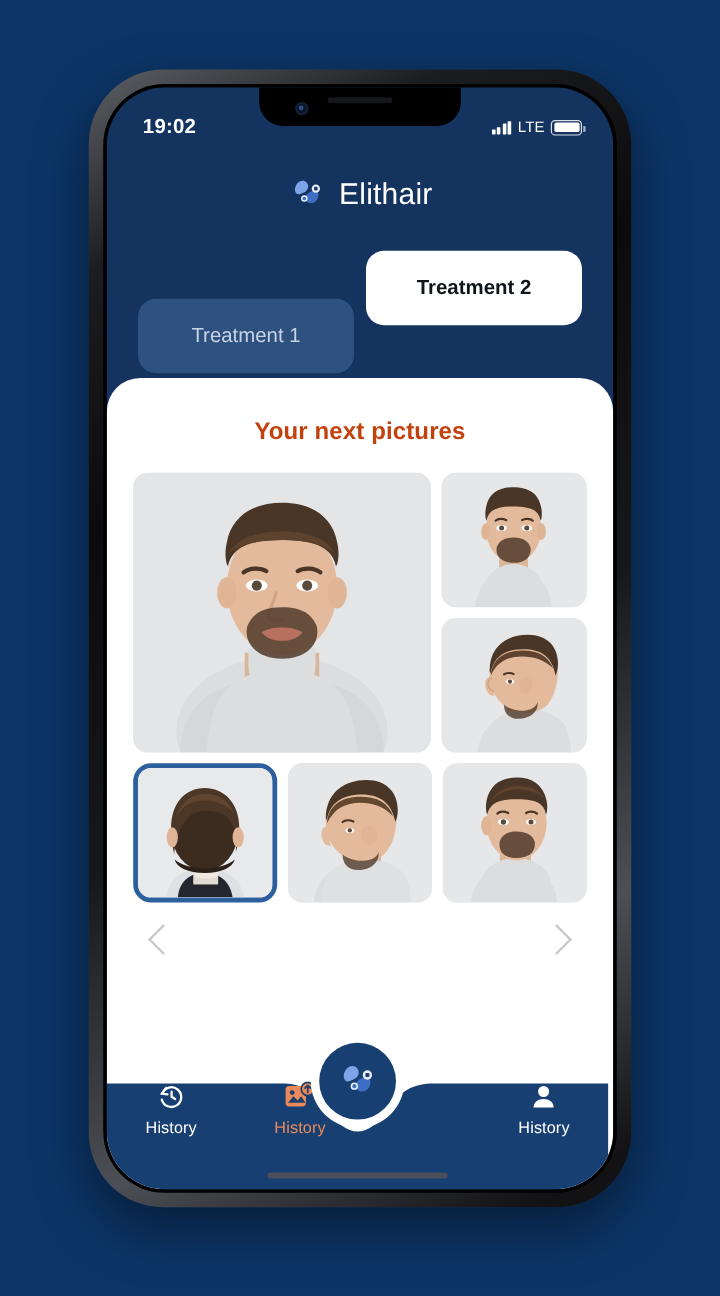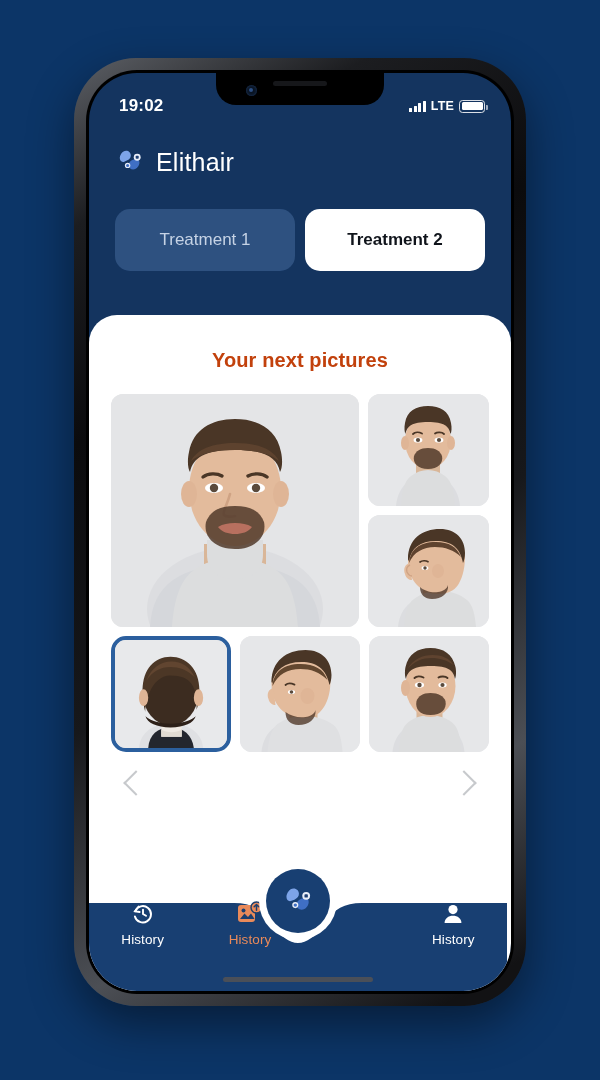--- a/index.html
+++ b/index.html
@@ -82,40 +82,41 @@
     gap: 12px;
   }
   .clock { font-size: 17px; font-weight: bold; letter-spacing: .2px; }
   .status-right { display: flex; align-items: center; gap: 5px; }
   .bars { display: flex; align-items: flex-end; gap: 1.5px; height: 11px; }
   .bars i { display:block; width: 3px; background: #fff; border-radius: .5px; }
   .bars i:nth-child(1){ height: 4px; }
   .bars i:nth-child(2){ height: 6px; }
   .bars i:nth-child(3){ height: 8.5px; }
   .bars i:nth-child(4){ height: 11px; }
-  .lte { font-size: 12.5px; font-weight: bold; letter-spacing: .2px; }
+  .lte { font-size: 12.5px; font-weight: normal; letter-spacing: .2px; }
   .battery {
     position: relative;
     width: 26px; height: 13px;
     border: 1.4px solid rgba(255,255,255,.85);
     border-radius: 3.5px;
     padding: 1.5px;
   }
   .battery::after {
     content: ""; position: absolute; right: -3.5px; top: 4px;
     width: 2px; height: 5px; border-radius: 0 1px 1px 0;
     background: rgba(255,255,255,.6);
   }
   .battery b { display:block; height:100%; background:#fff; border-radius:1.5px; }
 
   
   .app-header {
-    display: flex; align-items: center; justify-content: flex-start;
+    display: flex; align-items: center; justify-content: center;
     padding: 16px 24px 0 26px;
     height: 58px;
+    flex-direction: column;
   }
   .brand { display: flex; align-items: center; gap: 11px; }
   .brand-name {
     color: #fff; font-size: 25px; font-weight: 400; letter-spacing: .2px;
   }
   .header-right { display: flex; align-items: center; gap: 13px; }
   .important-label { color: #eef2f8; font-size: 16.5px; }
   .info-btn {
     width: 37px; height: 37px; border-radius: 50%;
     border: 2.2px solid #fff;
@@ -129,21 +130,21 @@
   .tabs {
     display: flex; gap: 10px;
     padding: 26px 26px 0 26px;
   }
   .tab {
     flex: 1; height: 62px;
     border-radius: 15px;
     display: flex; align-items: center; justify-content: center;
     font-size: 17px;
   }
-  .tab.inactive { background: #2e5180; color: #c6d3e5; }
+  .tab.inactive { background: #2e5180; color: #c6d3e5; margin-top: 40px; }
   .tab.active { background: #fff; color: #10141b; font-weight: 600; }
 
   
   .card {
     position: absolute;
     left: 0; right: 0;
     top: 242px; bottom: 0;
     background: #fff;
     border-top-left-radius: 28px;
     border-top-right-radius: 28px;

